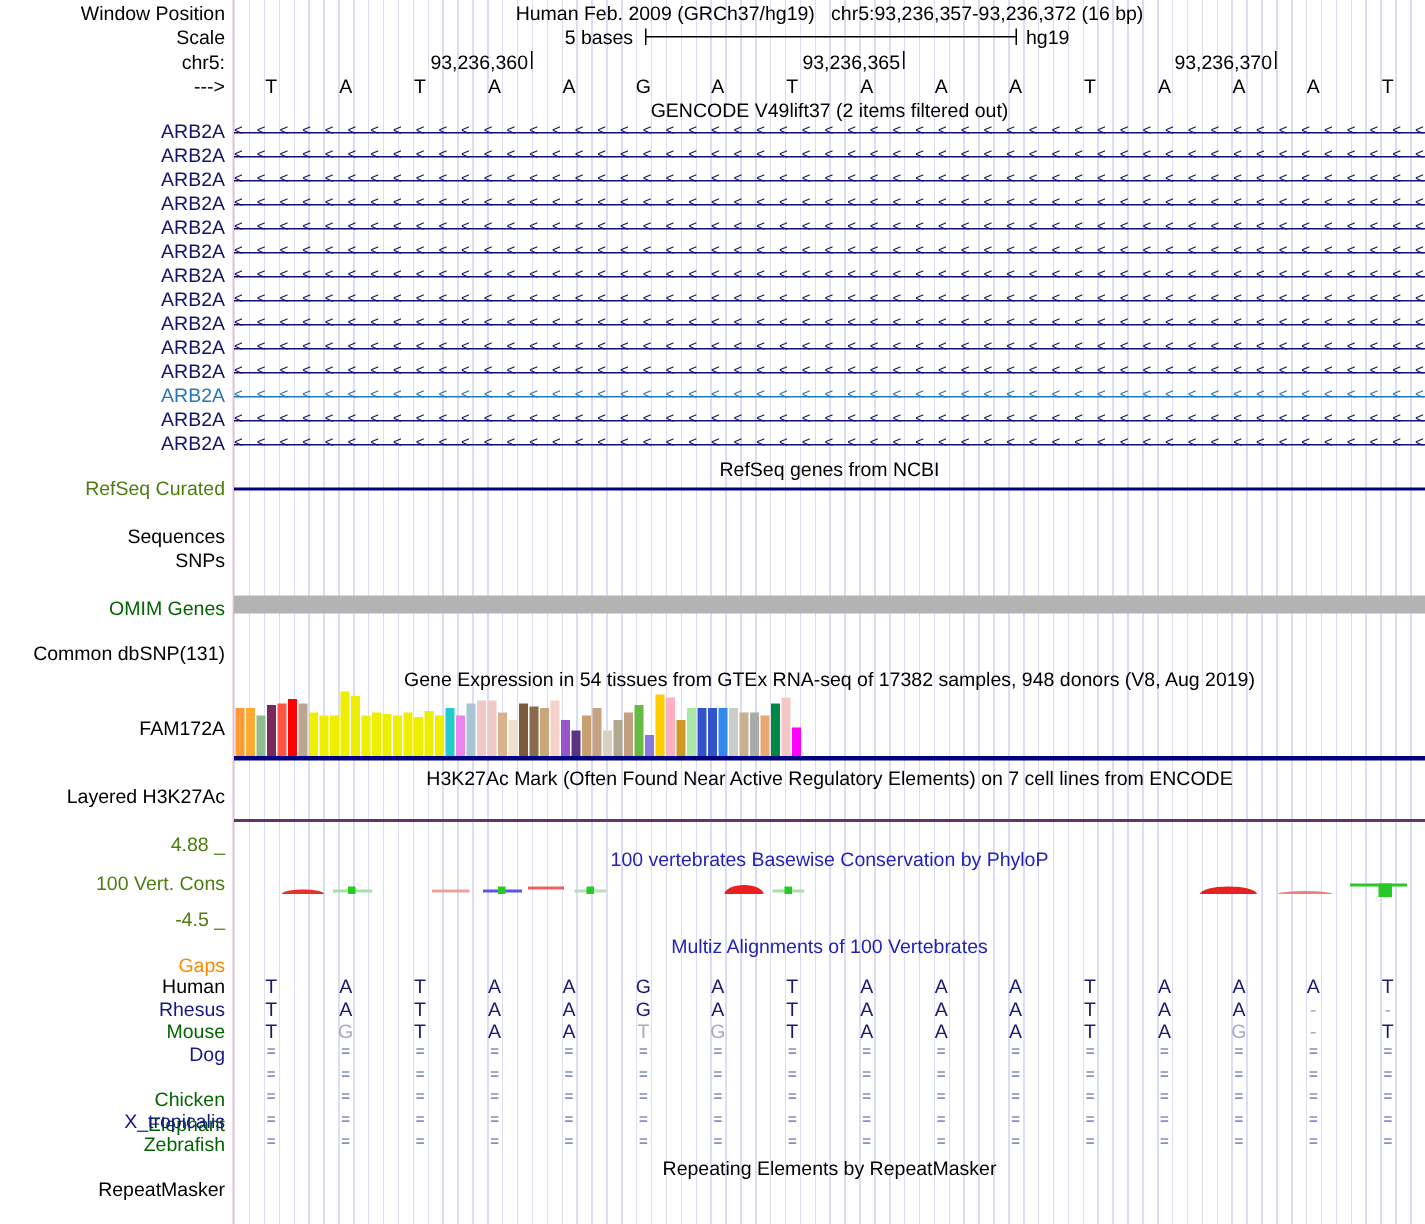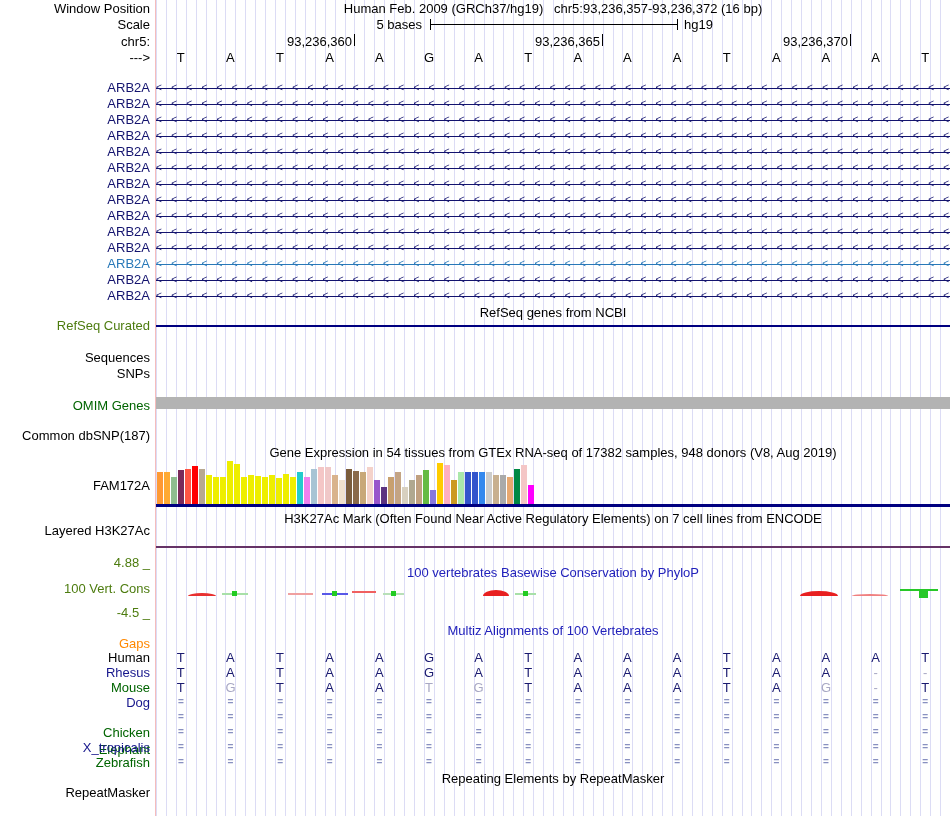--- a/index.html
+++ b/index.html
@@ -65,20 +65,21 @@
       <div class="seqch" style="left: 567.812px; top: 51px; color: rgb(0, 0, 0);">A</div>
       <div class="seqch" style="left: 617.438px; top: 51px; color: rgb(0, 0, 0);">A</div>
       <div class="seqch" style="left: 667.062px; top: 51px; color: rgb(0, 0, 0);">A</div>
       <div class="seqch" style="left: 716.688px; top: 51px; color: rgb(0, 0, 0);">T</div>
       <div class="seqch" style="left: 766.312px; top: 51px; color: rgb(0, 0, 0);">A</div>
       <div class="seqch" style="left: 815.938px; top: 51px; color: rgb(0, 0, 0);">A</div>
       <div class="seqch" style="left: 865.562px; top: 51px; color: rgb(0, 0, 0);">A</div>
       <div class="seqch" style="left: 915.188px; top: 51px; color: rgb(0, 0, 0);">T</div>
     </div>
 
+  <div class="ctr" style="top:67px">GENCODE V49lift37 (2 items filtered out)</div>
   <div id="gencode-rows">
       <div class="lbl" style="top: 81px; color: rgb(19, 19, 110);">ARB2A</div>
       <div class="gene-line" style="left: 156px; top: 81px; width: 794px; height: 14px; color: rgb(19, 19, 110);">&lt;&lt;&lt;&lt;&lt;&lt;&lt;&lt;&lt;&lt;&lt;&lt;&lt;&lt;&lt;&lt;&lt;&lt;&lt;&lt;&lt;&lt;&lt;&lt;&lt;&lt;&lt;&lt;&lt;&lt;&lt;&lt;&lt;&lt;&lt;&lt;&lt;&lt;&lt;&lt;&lt;&lt;&lt;&lt;&lt;&lt;&lt;&lt;&lt;&lt;&lt;&lt;&lt;&lt;&lt;&lt;</div>
       <div class="lbl" style="top: 97px; color: rgb(19, 19, 110);">ARB2A</div>
       <div class="gene-line" style="left: 156px; top: 97px; width: 794px; height: 14px; color: rgb(19, 19, 110);">&lt;&lt;&lt;&lt;&lt;&lt;&lt;&lt;&lt;&lt;&lt;&lt;&lt;&lt;&lt;&lt;&lt;&lt;&lt;&lt;&lt;&lt;&lt;&lt;&lt;&lt;&lt;&lt;&lt;&lt;&lt;&lt;&lt;&lt;&lt;&lt;&lt;&lt;&lt;&lt;&lt;&lt;&lt;&lt;&lt;&lt;&lt;&lt;&lt;&lt;&lt;&lt;&lt;&lt;&lt;&lt;</div>
       <div class="lbl" style="top: 113px; color: rgb(19, 19, 110);">ARB2A</div>
       <div class="gene-line" style="left: 156px; top: 113px; width: 794px; height: 14px; color: rgb(19, 19, 110);">&lt;&lt;&lt;&lt;&lt;&lt;&lt;&lt;&lt;&lt;&lt;&lt;&lt;&lt;&lt;&lt;&lt;&lt;&lt;&lt;&lt;&lt;&lt;&lt;&lt;&lt;&lt;&lt;&lt;&lt;&lt;&lt;&lt;&lt;&lt;&lt;&lt;&lt;&lt;&lt;&lt;&lt;&lt;&lt;&lt;&lt;&lt;&lt;&lt;&lt;&lt;&lt;&lt;&lt;&lt;&lt;</div>
       <div class="lbl" style="top: 129px; color: rgb(19, 19, 110);">ARB2A</div>
       <div class="gene-line" style="left: 156px; top: 129px; width: 794px; height: 14px; color: rgb(19, 19, 110);">&lt;&lt;&lt;&lt;&lt;&lt;&lt;&lt;&lt;&lt;&lt;&lt;&lt;&lt;&lt;&lt;&lt;&lt;&lt;&lt;&lt;&lt;&lt;&lt;&lt;&lt;&lt;&lt;&lt;&lt;&lt;&lt;&lt;&lt;&lt;&lt;&lt;&lt;&lt;&lt;&lt;&lt;&lt;&lt;&lt;&lt;&lt;&lt;&lt;&lt;&lt;&lt;&lt;&lt;&lt;&lt;</div>
       <div class="lbl" style="top: 145px; color: rgb(19, 19, 110);">ARB2A</div>
@@ -106,21 +107,21 @@
   <div class="ctr" style="top:306px">RefSeq genes from NCBI</div>
   <div class="lbl c-navy" style="top:319px">RefSeq Curated</div>
   <div class="trackline" style="top:325px;height:2px;background:#000080"></div>
 
   <div class="lbl" style="top:351px">Sequences</div>
   <div class="lbl" style="top:367px">SNPs</div>
 
   <div class="lbl c-green" style="top:399px">OMIM Genes</div>
   <div class="trackline" style="top:397px;height:12px;background:#B3B3B3"></div>
 
-  <div class="lbl" style="top:429px">Common dbSNP(187)</div>
+  <div class="lbl" style="top:429px">Common dbSNP(131)</div>
 
   <div class="ctr" style="top:446px">Gene Expression in 54 tissues from GTEx RNA-seq of 17382 samples, 948 donors (V8, Aug 2019)</div>
   <div class="lbl" style="top:479px">FAM172A</div>
   <div id="gtex-bars" style="position:absolute;left:156px;top:460px;width:794px;height:45px">
       <div class="bar" style="left: 1px; bottom: 0px; height: 33px; background: rgb(255, 153, 51);"></div>
       <div class="bar" style="left: 8px; bottom: 0px; height: 33px; background: rgb(255, 170, 51);"></div>
       <div class="bar" style="left: 15px; bottom: 0px; height: 28px; background: rgb(143, 188, 143);"></div>
       <div class="bar" style="left: 22px; bottom: 0px; height: 35px; background: rgb(122, 42, 90);"></div>
       <div class="bar" style="left: 29px; bottom: 0px; height: 36px; background: rgb(255, 85, 68);"></div>
       <div class="bar" style="left: 36px; bottom: 0px; height: 39px; background: rgb(255, 0, 0);"></div>

